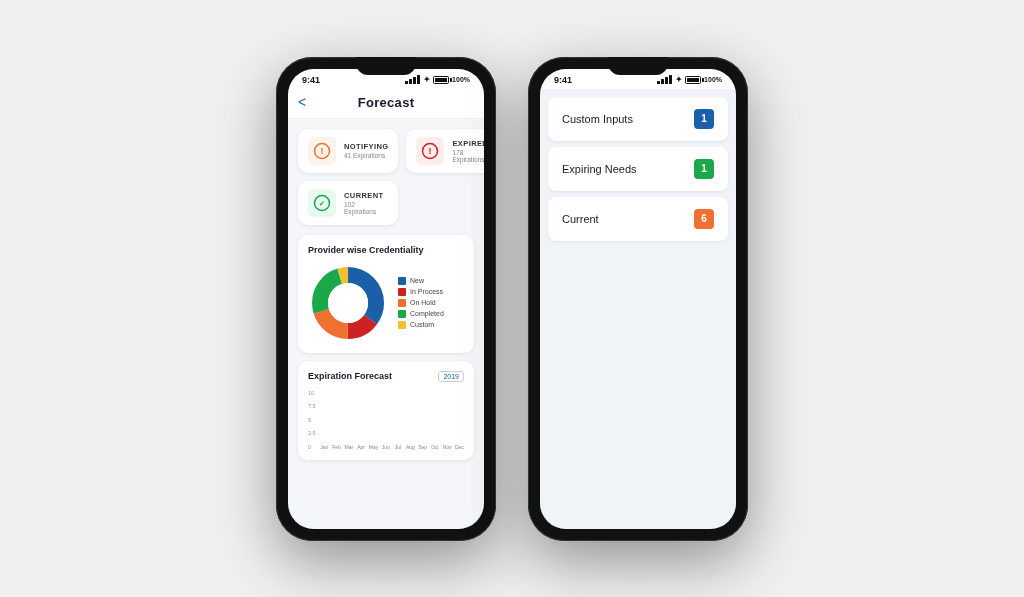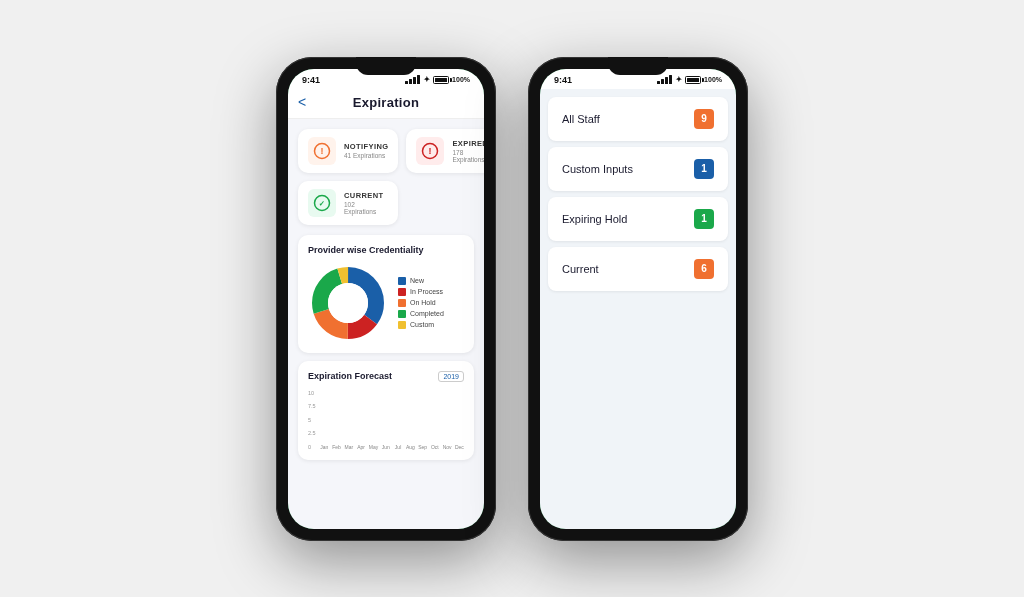--- a/index.html
+++ b/index.html
@@ -281,21 +281,21 @@
           <span style="font-size:8px;">✦</span>
           <div class="battery-icon">
             <div class="battery-fill"></div>
           </div>
           <span style="font-size:7px;">100%</span>
         </div>
       </div>
 
       <div class="nav-header">
         <span class="back-btn">&lt;</span>
-        <span class="title">Expiration</span>
+        <span class="title">Forecast</span>
       </div>
 
       <div class="screen-content">
 
         <div class="stat-grid">
           <div class="stat-card">
             <div class="stat-icon" style="background:#fff3ec;">
               <svg viewBox="0 0 24 24" fill="none">
                   <circle cx="12" cy="12" r="10" stroke="#f07030" stroke-width="2"></circle>
                   <text x="12" y="16" text-anchor="middle" font-size="12" fill="#f07030" font-weight="bold">!</text>
@@ -457,29 +457,25 @@
           <div class="battery-icon">
             <div class="battery-fill"></div>
           </div>
           <span style="font-size:7px;">100%</span>
         </div>
       </div>
 
 
       <div class="staff-list" id="staffList">
           <div class="staff-item">
-            <span class="staff-item-name">All Staff</span>
-            <div class="staff-badge" style="background: rgb(240, 112, 48);">9</div>
-          </div>
-          <div class="staff-item">
             <span class="staff-item-name">Custom Inputs</span>
             <div class="staff-badge" style="background: rgb(26, 95, 168);">1</div>
           </div>
           <div class="staff-item">
-            <span class="staff-item-name">Expiring Hold</span>
+            <span class="staff-item-name">Expiring Needs</span>
             <div class="staff-badge" style="background: rgb(26, 168, 74);">1</div>
           </div>
           <div class="staff-item">
             <span class="staff-item-name">Current</span>
             <div class="staff-badge" style="background: rgb(240, 112, 48);">6</div>
           </div>
         </div>
 
     </div>
   </div>

